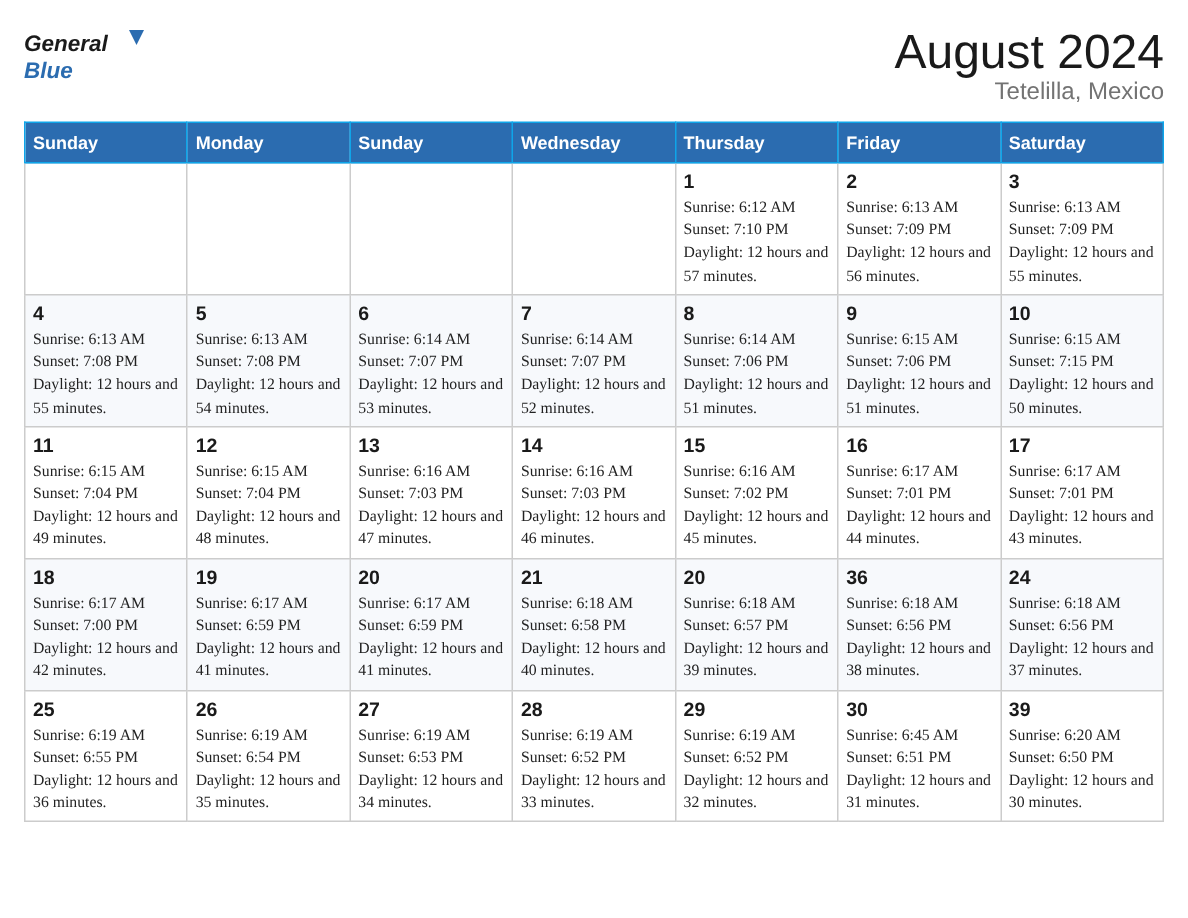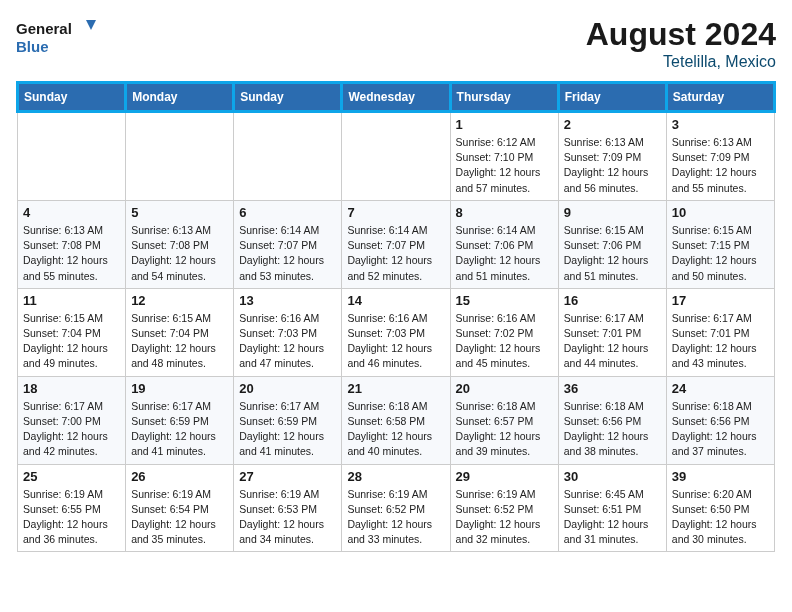--- a/index.html
+++ b/index.html
@@ -13,46 +13,47 @@
     .header {
       display: flex;
       justify-content: space-between;
       align-items: flex-start;
       margin-bottom: 10px;
     }
     .logo {
       display: flex;
       align-items: center;
       gap: 4px;
+      font-style: italic;
     }
     .title-block {
       text-align: right;
     }
     .month-year {
       font-size: 32px;
-      font-weight: 700;
+      font-weight: 400;
       color: #1a1a1a;
     }
     .location {
       font-size: 16px;
-      color: #0c4a6e;
+      color: #737373;
     }
     table {
       width: 100%;
       border-collapse: collapse;
       font-size: 11px;
     }
     thead th {
       background-color: #2b6cb0;
       color: #fff;
       text-align: left;
       padding: 6px 5px;
       font-size: 12px;
       font-weight: 600;
-      border: 3px solid #0ea5e9;
+      border: 1px solid #0ea5e9;
     }
     tbody td {
       border: 1px solid #ccc;
       vertical-align: top;
       padding: 4px 5px;
       width: 14.28%;
       min-height: 80px;
     }
     .cell-inner {
       min-height: 74px;
@@ -60,20 +61,21 @@
     .day-num {
       font-size: 13px;
       font-weight: 600;
       color: #1a1a1a;
       margin-bottom: 3px;
     }
     .cell-info {
       font-size: 10.5px;
       color: #222;
       line-height: 1.45;
+      font-family: Liberation Serif, serif;
     }
     tbody tr:nth-child(even) td {
       background-color: #f7f9fc;
     }
     tbody tr:nth-child(odd) td {
       background-color: #fff;
     }
     .empty-cell {
       background-color: #fff !important;
     }

